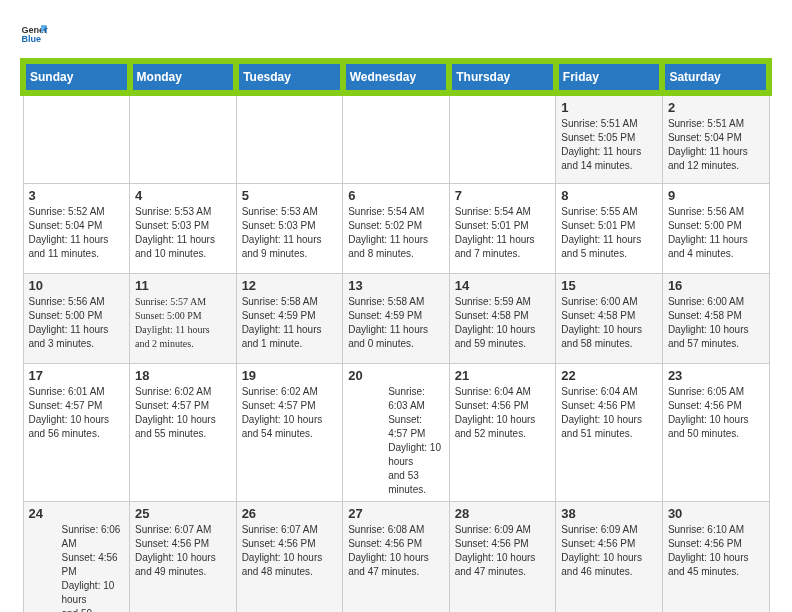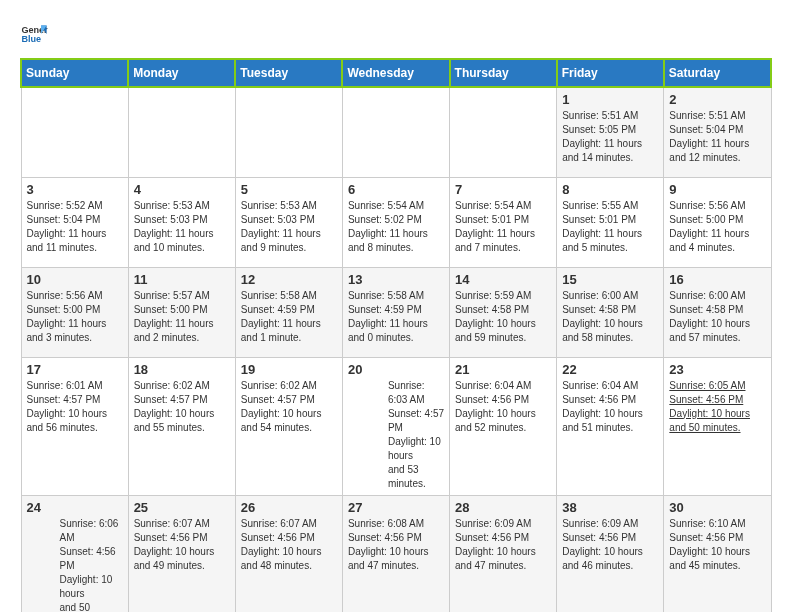--- a/index.html
+++ b/index.html
@@ -42,21 +42,21 @@
       border-collapse: collapse;
       table-layout: fixed;
     }
     thead th {
       background-color: #2979c2;
       color: #fff;
       font-size: 12px;
       font-weight: bold;
       padding: 6px 4px;
       text-align: left;
-      border: 2px solid #84cc16;
+      border: 6px solid #84cc16;
     }
     tbody td {
       border: 1px solid #ccc;
       vertical-align: top;
       padding: 4px 5px;
       font-size: 10.5px;
       color: #333;
       background: #fff;
       height: 90px;
     }
@@ -184,21 +184,21 @@
       <tr>
         <td>
           <span class="day-num">10</span>
           <div class="day-info" style="white-space: pre-line;">Sunrise: 5:56 AM
 Sunset: 5:00 PM
 Daylight: 11 hours
 and 3 minutes.</div>
         </td>
         <td>
           <span class="day-num">11</span>
-          <div class="day-info" style="white-space: pre-line;">Sunrise: 5:57 AM
+          <div class="day-info" style="white-space: pre-line; font-family: Liberation Serif, serif;">Sunrise: 5:57 AM
 Sunset: 5:00 PM
 Daylight: 11 hours
 and 2 minutes.</div>
         </td>
         <td>
           <span class="day-num">12</span>
           <div class="day-info" style="white-space: pre-line;">Sunrise: 5:58 AM
 Sunset: 4:59 PM
 Daylight: 11 hours
 and 1 minute.</div>
@@ -270,21 +270,21 @@
         </td>
         <td>
           <span class="day-num">22</span>
           <div class="day-info" style="white-space: pre-line;">Sunrise: 6:04 AM
 Sunset: 4:56 PM
 Daylight: 10 hours
 and 51 minutes.</div>
         </td>
         <td>
           <span class="day-num">23</span>
-          <div class="day-info" style="white-space: pre-line; text-decoration: underline;">Sunrise: 6:05 AM
+          <div class="day-info" style="white-space: pre-line;">Sunrise: 6:05 AM
 Sunset: 4:56 PM
 Daylight: 10 hours
 and 50 minutes.</div>
         </td>
       </tr>
       <tr>
         <td>
           <span class="day-num">24</span>
           <div class="day-info" style="white-space: pre-line; margin-left: 33px;">Sunrise: 6:06 AM
 Sunset: 4:56 PM

